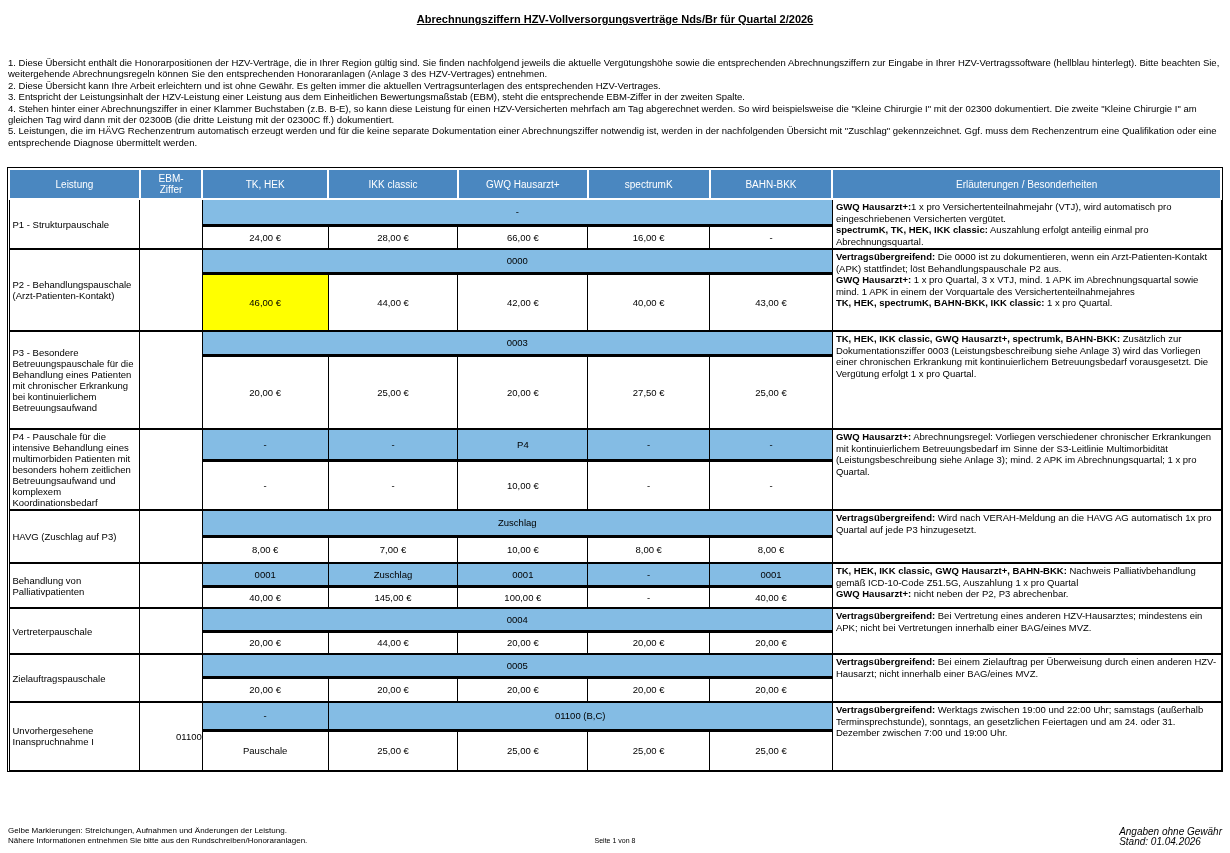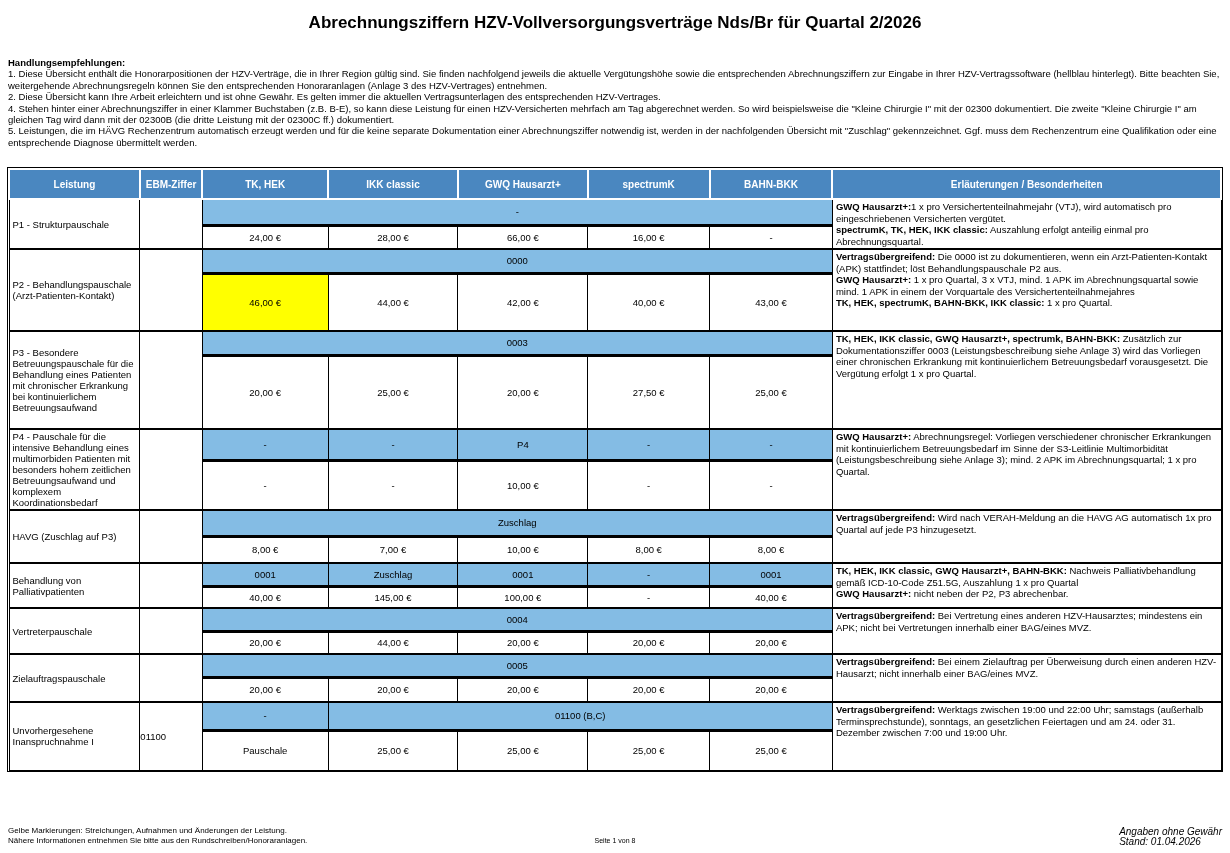--- a/index.html
+++ b/index.html
@@ -1,30 +1,30 @@
 <!DOCTYPE html>
 <html style="--header-blue: #4a87c0; --code-blue: #84bce4; --highlight-yellow: #ffff00;"><head>
 <meta charset="utf-8">
 <style>
   html,body{margin:0;padding:0;background:#fff;}
   .page{position:relative;width:1230px;height:853px;background:#fff;overflow:hidden;
         font-family:"Liberation Sans",sans-serif;color:#000;}
   .title{position:absolute;top:13px;left:0;width:100%;text-align:center;
-         font-size:17px;font-weight:bold;}
+         font-size:11px;font-weight:bold;text-decoration:underline;}
   .reco{position:absolute;top:57px;left:8px;width:1214px;font-size:9.5px;line-height:11.4px;}
   .reco .reco-heading{font-weight:bold;}
   table.billing{position:absolute;top:168px;left:8px;border-collapse:collapse;table-layout:fixed;
         width:1214px;font-size:9.5px;}
   .table-frame{position:absolute;top:167px;left:7px;width:1214px;border:1px solid #000;}
   table.billing{position:relative;top:0;left:0;}
-  th{background:var(--header-blue,#4a87c0);color:#fff;font-size:10px;font-weight:bold;
-     border:2px solid #fff;height:28px;padding:0 0;}
+  th{background:var(--header-blue,#4a87c0);color:#fff;font-size:10px;font-weight:normal;
+     border:2px solid #fff;height:28px;padding:0 12px;}
   td{border:1px solid #000;padding:0;}
   td.leistung-cell{vertical-align:middle;padding:1px 3px;line-height:11px;}
-  td.ebm-cell{vertical-align:middle;text-align:left;}
+  td.ebm-cell{vertical-align:middle;text-align:right;}
   td.code-cell{background:var(--code-blue,#84bce4);text-align:center;vertical-align:middle;
                border-bottom:3px solid #000;}
   td.price-cell{text-align:center;vertical-align:middle;}
   td.price-cell.highlight{background:var(--highlight-yellow,#ffff00);}
   td.erl-cell{vertical-align:top;padding:1px 3px;line-height:11.5px;margin-left:38px;}
   td.erl-cell b{font-weight:bold;}
   tr.code-row td{border-top:2px solid #000;}
   .r0.code-row{height:26px}.r0.price-row{height:24px}
   .r1.code-row{height:24px}.r1.price-row{height:58px}
   .r2.code-row{height:24px}.r2.price-row{height:74px}
@@ -39,23 +39,23 @@
   .footer-right{position:absolute;right:8px;top:827px;font-size:10px;line-height:10px;text-align:left;font-style:italic;}
 </style>
 </head>
 <body>
 
 <div class="page">
 
   <div class="title">Abrechnungsziffern HZV-Vollversorgungsverträge Nds/Br für Quartal 2/2026</div>
 
   <div class="reco">
-    <div class="reco-heading">Handlungsempfehlungen:</div>
     <div>1. Diese Übersicht enthält die Honorarpositionen der HZV-Verträge, die in Ihrer Region gültig sind. Sie finden nachfolgend jeweils die aktuelle Vergütungshöhe sowie die entsprechenden Abrechnungsziffern zur Eingabe in Ihrer HZV-Vertragssoftware (hellblau hinterlegt). Bitte beachten Sie, weitergehende Abrechnungsregeln können Sie den entsprechenden Honoraranlagen (Anlage 3 des HZV-Vertrages) entnehmen.</div>
     <div>2. Diese Übersicht kann Ihre Arbeit erleichtern und ist ohne Gewähr. Es gelten immer die aktuellen Vertragsunterlagen des entsprechenden HZV-Vertrages.</div>
+    <div>3. Entspricht der Leistungsinhalt der HZV-Leistung einer Leistung aus dem Einheitlichen Bewertungsmaßstab (EBM), steht die entsprechende EBM-Ziffer in der zweiten Spalte.</div>
     <div>4. Stehen hinter einer Abrechnungsziffer in einer Klammer Buchstaben (z.B. B-E), so kann diese Leistung für einen HZV-Versicherten mehrfach am Tag abgerechnet werden. So wird beispielsweise die  "Kleine Chirurgie I" mit der 02300 dokumentiert. Die zweite "Kleine Chirurgie I" am gleichen Tag wird dann mit der 02300B (die dritte Leistung mit der 02300C ff.) dokumentiert.</div>
     <div>5. Leistungen, die im HÄVG Rechenzentrum automatisch erzeugt werden und für die keine separate Dokumentation einer Abrechnungsziffer notwendig ist, werden in der nachfolgenden Übersicht mit "Zuschlag" gekennzeichnet. Ggf. muss dem Rechenzentrum eine Qualifikation oder eine entsprechende Diagnose übermittelt werden.</div>
   </div>
 
   <div class="table-frame">
     <table class="billing">
       <colgroup>
         <col style="width:130px">
           <col style="width:62px">
           <col style="width:125px">

